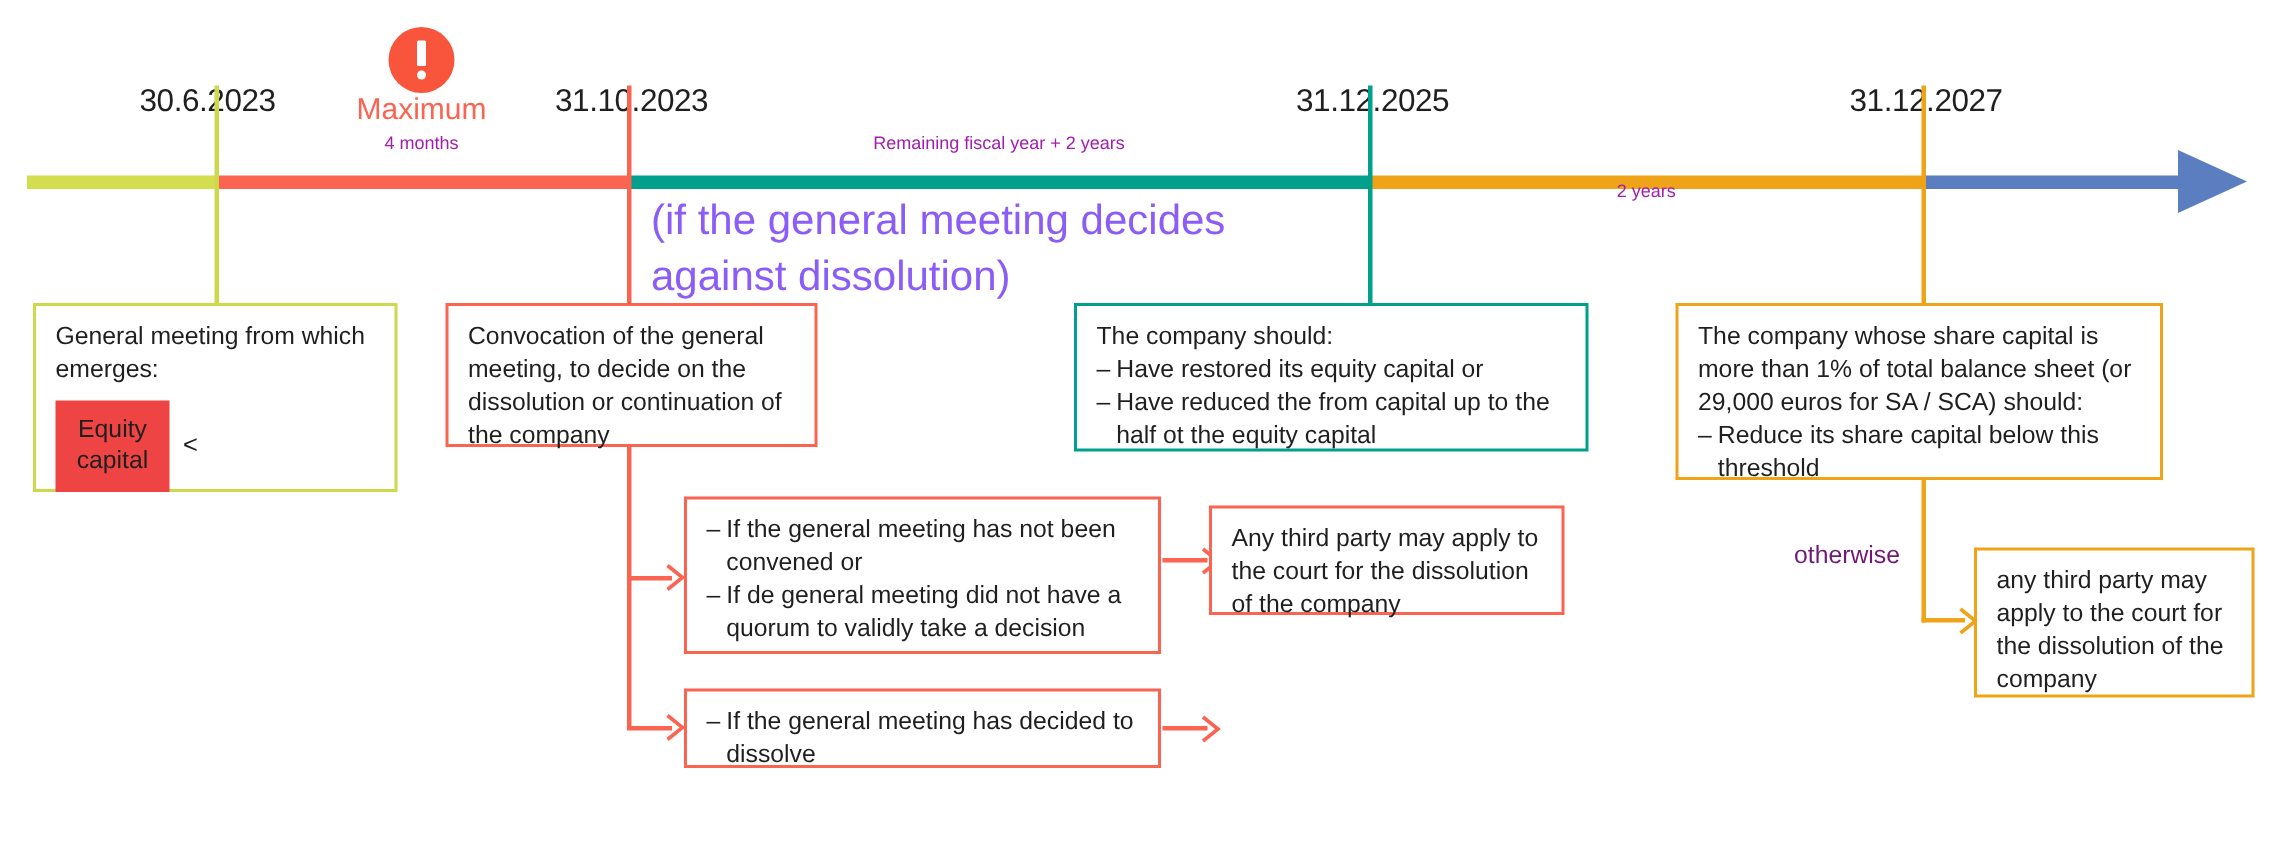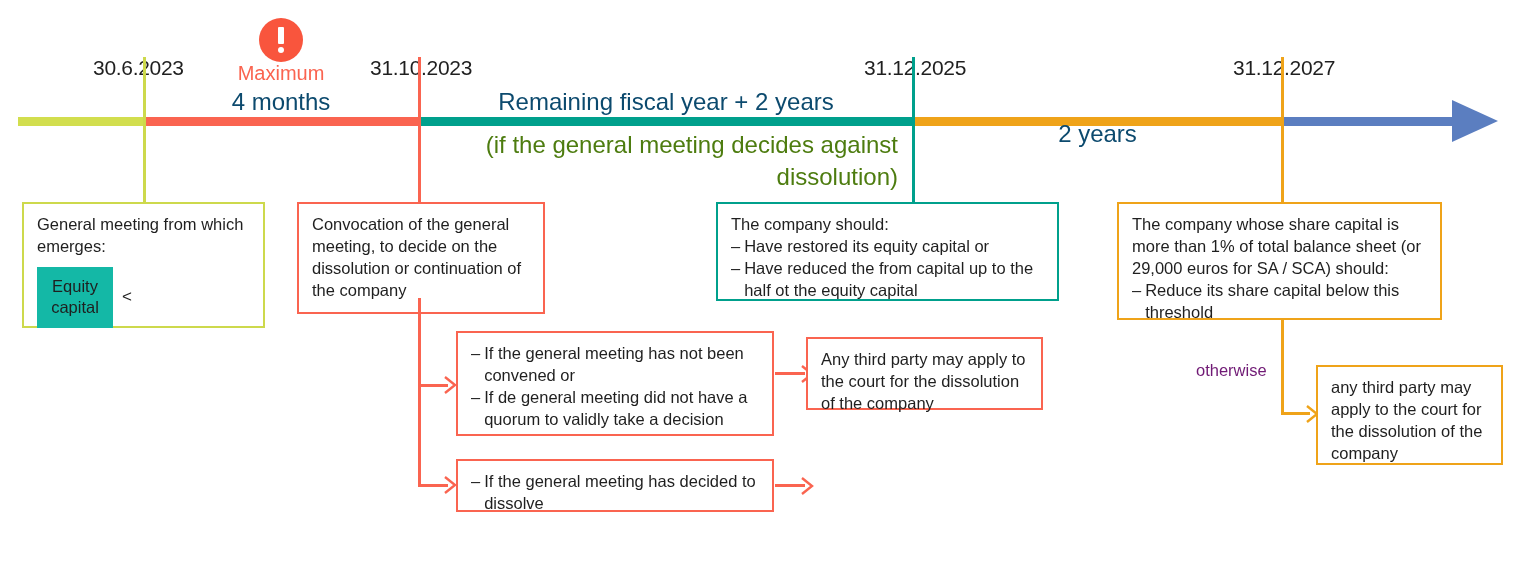--- a/index.html
+++ b/index.html
@@ -44,30 +44,30 @@
   .date-label {
     position: absolute;
     font-size: 21px;
     color: #1f1f1f;
     white-space: nowrap;
     letter-spacing: -0.3px;
   }
   
   .span-label {
     position: absolute;
-    font-size: 24px;
-    color: #0c4a6e;
+    font-size: 12px;
+    color: #a21caf;
     text-align: center;
     white-space: nowrap;
   }
   .span-sub {
     position: absolute;
-    font-size: 24px;
-    color: #4d7c0f;
-    text-align: right;
+    font-size: 28px;
+    color: #8b5cf6;
+    text-align: left;
     line-height: 1.32;
   }
 
   
   #warn-badge {
     position: absolute;
     left: 259px; top: 18px;
     width: 44px; height: 44px;
     border-radius: 50%;
     background: #f9553d;
@@ -122,21 +122,21 @@
   .li .dash { flex: 0 0 auto; margin-right: 4px; }
   .li .txt  { flex: 1 1 auto; }
 
   
   .chip-row {
     display: flex;
     align-items: center;
     margin-top: 9px;
   }
   .chip {
-    background: #14b8a6;
+    background: #ef4444;
     text-align: center;
     font-size: 16.5px;
     line-height: 1.3;
     padding: 9px 10px;
     box-sizing: border-box;
   }
   #chip-equity { width: 76px; }
   #chip-share  { width: 106px; }
   .chip-op {
     font-size: 17px;
@@ -196,21 +196,21 @@
   <div class="ln tick" style="left:1281px; top:57px; width:3px; height:150px; background:#efa319;"></div>
 
   <div class="box green" id="box-general-meeting" style="left:22px; top:202px; width:243px; height:126px;">
     <p>General meeting from which emerges:</p>
     <div class="chip-row">
       <div class="chip" id="chip-equity">Equity capital</div>
       <div class="chip-op">&lt;</div>
     </div>
   </div>
 
-  <div class="box red" id="box-convocation" style="left:297px; top:202px; width:248px; height:112px;">
+  <div class="box red" id="box-convocation" style="left:297px; top:202px; width:248px; height:96px;">
     <p>Convocation of the general meeting, to decide on the dissolution or continuation of the company</p>
   </div>
 
   <div class="box teal" id="box-company-should" style="left:716px; top:202px; width:343px; height:99px;">
     <p>The company should:</p>
     <div class="li">
       <span class="dash">–</span>
       <span class="txt">Have restored its equity capital or</span>
     </div>
     <div class="li">

